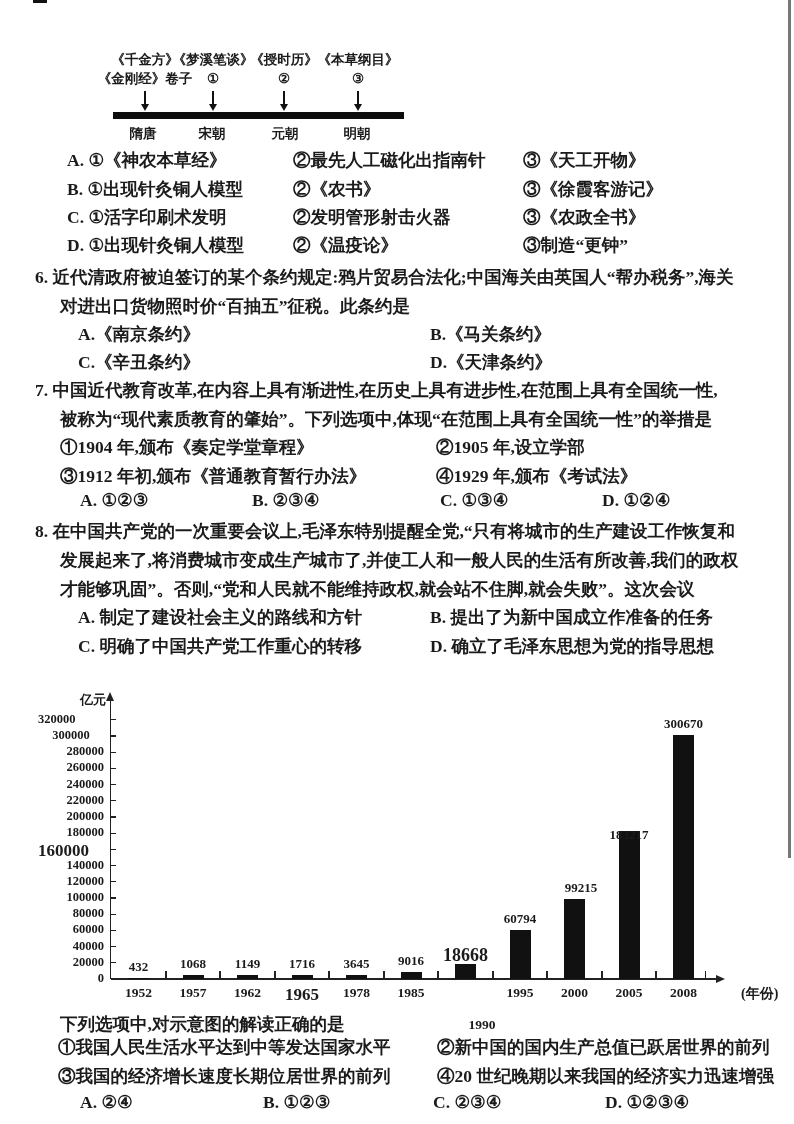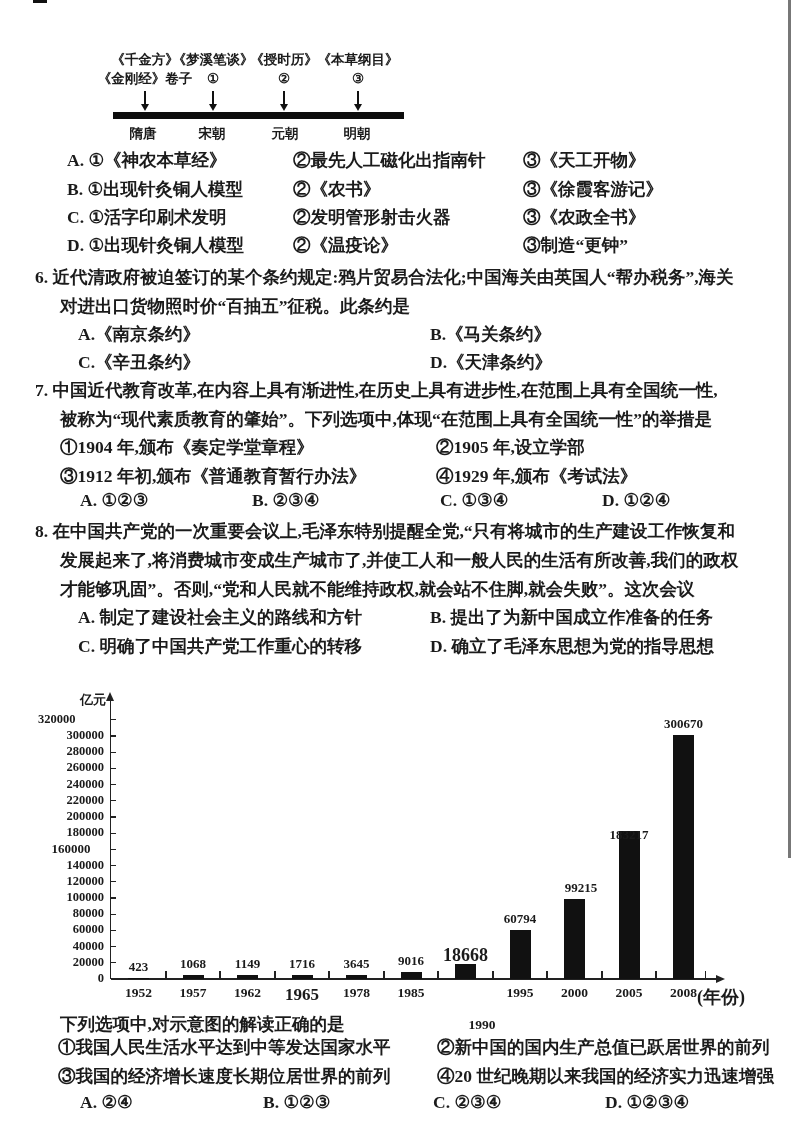--- a/index.html
+++ b/index.html
@@ -114,57 +114,57 @@
     <div class="abs opt" style="left:430px;top:634px">D. 确立了毛泽东思想为党的指导思想</div>
   </div>
 
 
   <div id="chart">
       <div style="left: 109.7px; top: 701px; width: 1.6px; height: 278px; background: rgb(34, 34, 34);"></div>
       <div style="left: 106px; top: 692px; width: 0px; height: 0px; border-left: 4.5px solid transparent; border-right: 4.5px solid transparent; border-bottom: 9px solid rgb(34, 34, 34);"></div>
       <div style="left: 110.5px; top: 978px; width: 605.5px; height: 2px; background: rgb(34, 34, 34);"></div>
       <div style="left: 716px; top: 974.5px; width: 0px; height: 0px; border-top: 4.5px solid transparent; border-bottom: 4.5px solid transparent; border-left: 9px solid rgb(34, 34, 34);"></div>
       <div style="left: 62px; top: 691px; width: 44px; text-align: right; font-size: 13px; font-weight: 600;">亿元</div>
-      <div style="left: 697px; top: 985px; font-size: 18px; font-weight: 600;">(年份)</div>
+      <div style="left: 697px; top: 985px; font-size: 14px; font-weight: 600; padding-left: 44px;">(年份)</div>
       <div style="left: 111.3px; top: 978.4px; width: 5px; height: 1.3px; background: rgb(34, 34, 34);"></div>
       <div style="left: 38px; top: 971px; width: 66px; text-align: right; font-size: 12.5px; font-weight: 600;">0</div>
       <div style="left: 111.3px; top: 962.2px; width: 5px; height: 1.3px; background: rgb(34, 34, 34);"></div>
       <div style="left: 38px; top: 954.8px; width: 66px; text-align: right; font-size: 12.5px; font-weight: 600;">20000</div>
       <div style="left: 111.3px; top: 946px; width: 5px; height: 1.3px; background: rgb(34, 34, 34);"></div>
       <div style="left: 38px; top: 938.6px; width: 66px; text-align: right; font-size: 12.5px; font-weight: 600;">40000</div>
       <div style="left: 111.3px; top: 929.8px; width: 5px; height: 1.3px; background: rgb(34, 34, 34);"></div>
       <div style="left: 38px; top: 922.4px; width: 66px; text-align: right; font-size: 12.5px; font-weight: 600;">60000</div>
       <div style="left: 111.3px; top: 913.6px; width: 5px; height: 1.3px; background: rgb(34, 34, 34);"></div>
       <div style="left: 38px; top: 906.2px; width: 66px; text-align: right; font-size: 12.5px; font-weight: 600;">80000</div>
       <div style="left: 111.3px; top: 897.4px; width: 5px; height: 1.3px; background: rgb(34, 34, 34);"></div>
       <div style="left: 38px; top: 890px; width: 66px; text-align: right; font-size: 12.5px; font-weight: 600;">100000</div>
       <div style="left: 111.3px; top: 881.2px; width: 5px; height: 1.3px; background: rgb(34, 34, 34);"></div>
       <div style="left: 38px; top: 873.8px; width: 66px; text-align: right; font-size: 12.5px; font-weight: 600;">120000</div>
       <div style="left: 111.3px; top: 865px; width: 5px; height: 1.3px; background: rgb(34, 34, 34);"></div>
       <div style="left: 38px; top: 857.6px; width: 66px; text-align: right; font-size: 12.5px; font-weight: 600;">140000</div>
       <div style="left: 111.3px; top: 848.8px; width: 5px; height: 1.3px; background: rgb(34, 34, 34);"></div>
-      <div style="left: 38px; top: 841.4px; width: 66px; text-align: center; font-size: 13px; font-weight: 600;">160000</div>
+      <div style="left: 38px; top: 841.4px; width: 66px; text-align: left; font-size: 17px; font-weight: 600;">160000</div>
       <div style="left: 111.3px; top: 832.6px; width: 5px; height: 1.3px; background: rgb(34, 34, 34);"></div>
       <div style="left: 38px; top: 825.2px; width: 66px; text-align: right; font-size: 12.5px; font-weight: 600;">180000</div>
       <div style="left: 111.3px; top: 816.4px; width: 5px; height: 1.3px; background: rgb(34, 34, 34);"></div>
       <div style="left: 38px; top: 809px; width: 66px; text-align: right; font-size: 12.5px; font-weight: 600;">200000</div>
       <div style="left: 111.3px; top: 800.2px; width: 5px; height: 1.3px; background: rgb(34, 34, 34);"></div>
       <div style="left: 38px; top: 792.8px; width: 66px; text-align: right; font-size: 12.5px; font-weight: 600;">220000</div>
       <div style="left: 111.3px; top: 784px; width: 5px; height: 1.3px; background: rgb(34, 34, 34);"></div>
       <div style="left: 38px; top: 776.6px; width: 66px; text-align: right; font-size: 12.5px; font-weight: 600;">240000</div>
       <div style="left: 111.3px; top: 767.8px; width: 5px; height: 1.3px; background: rgb(34, 34, 34);"></div>
       <div style="left: 38px; top: 760.4px; width: 66px; text-align: right; font-size: 12.5px; font-weight: 600;">260000</div>
       <div style="left: 111.3px; top: 751.6px; width: 5px; height: 1.3px; background: rgb(34, 34, 34);"></div>
       <div style="left: 38px; top: 744.2px; width: 66px; text-align: right; font-size: 12.5px; font-weight: 600;">280000</div>
       <div style="left: 111.3px; top: 735.4px; width: 5px; height: 1.3px; background: rgb(34, 34, 34);"></div>
-      <div style="left: 38px; top: 728px; width: 66px; text-align: right; font-size: 12.5px; font-weight: 600;">300000</div>
+      <div style="left: 38px; top: 728px; width: 66px; text-align: center; font-size: 12.5px; font-weight: 600;">300000</div>
       <div style="left: 111.3px; top: 719.2px; width: 5px; height: 1.3px; background: rgb(34, 34, 34);"></div>
       <div style="left: 38px; top: 711.8px; width: 66px; font-size: 12.5px; font-weight: 700;">320000</div>
       <div style="left: 128px; top: 978px; width: 21px; height: 1px; background: rgb(17, 17, 17);"></div>
-      <div style="left: 104.5px; top: 959px; width: 68px; text-align: center; font-size: 13px; font-weight: 600;">423</div>
+      <div style="left: 104.5px; top: 959px; width: 68px; text-align: center; font-size: 13px; font-weight: 600;">432</div>
       <div style="left: 108.5px; top: 985px; width: 60px; text-align: center; font-size: 13.5px; font-weight: 600;">1952</div>
       <div style="left: 164.95px; top: 971px; width: 1.6px; height: 7px; background: rgb(34, 34, 34);"></div>
       <div style="left: 182.5px; top: 975px; width: 21px; height: 4px; background: rgb(17, 17, 17);"></div>
       <div style="left: 159px; top: 956px; width: 68px; text-align: center; font-size: 13px; font-weight: 600;">1068</div>
       <div style="left: 163px; top: 985px; width: 60px; text-align: center; font-size: 13.5px; font-weight: 600;">1957</div>
       <div style="left: 219.45px; top: 971px; width: 1.6px; height: 7px; background: rgb(34, 34, 34);"></div>
       <div style="left: 237px; top: 975px; width: 21px; height: 4px; background: rgb(17, 17, 17);"></div>
       <div style="left: 213.5px; top: 956px; width: 68px; text-align: center; font-size: 13px; font-weight: 600;">1149</div>
       <div style="left: 217.5px; top: 985px; width: 60px; text-align: center; font-size: 13.5px; font-weight: 600;">1962</div>
       <div style="left: 273.95px; top: 971px; width: 1.6px; height: 7px; background: rgb(34, 34, 34);"></div>

